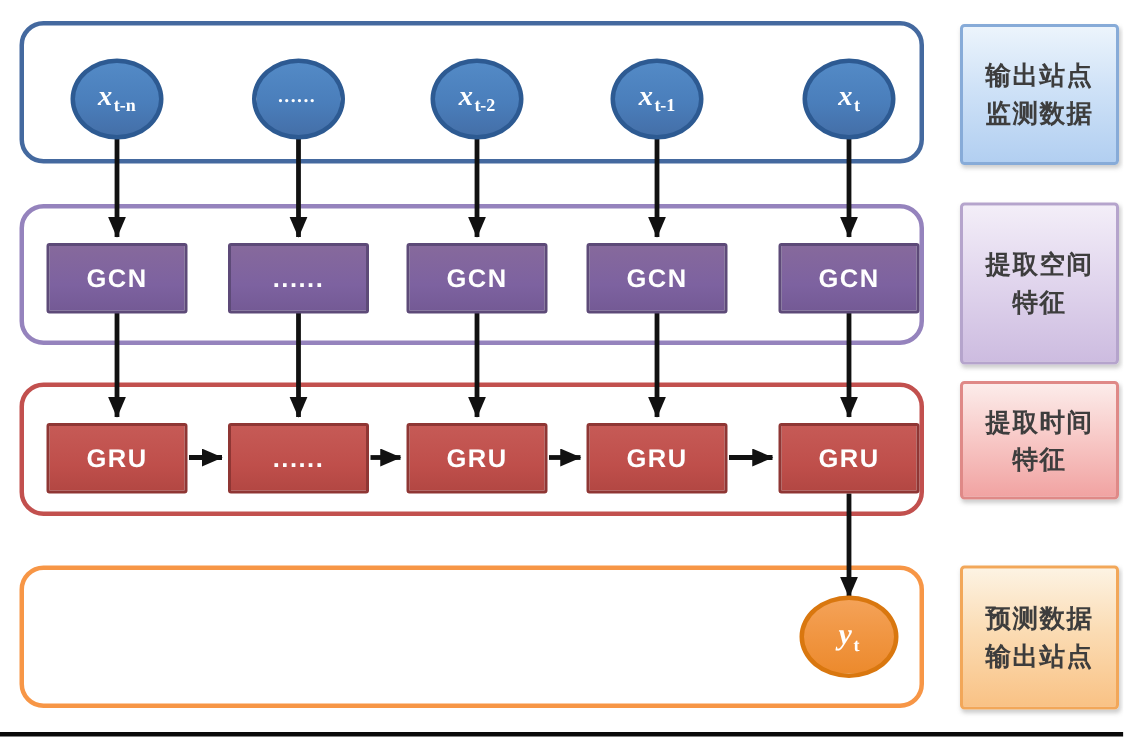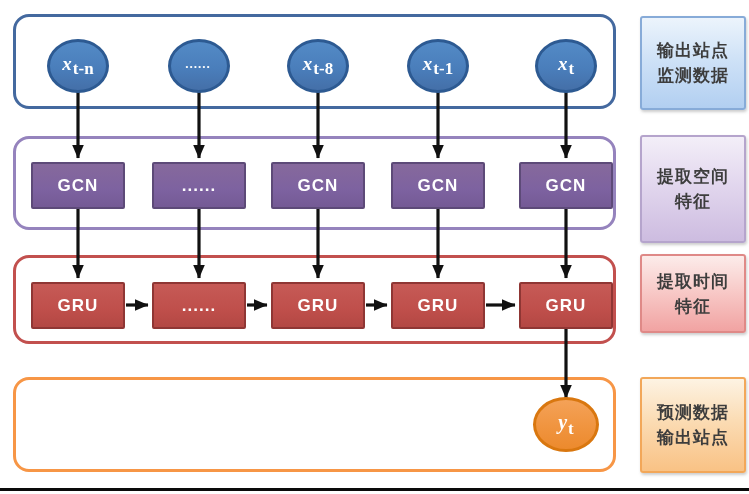--- a/index.html
+++ b/index.html
@@ -55,21 +55,21 @@
     border-radius: 50%;
     background: linear-gradient(180deg, #538ac6 0%, #4a7ebb 55%, #446fa8 100%);
     border: 3px solid #2d5a92;
     top: 39px;
     font-family: "Liberation Serif", "DejaVu Serif", serif;
     font-style: italic;
     font-weight: bold;
     font-size: 19px;
   }
   .ellipse sub, .out-ellipse sub {
-    font-size: 17px;
+    font-size: 12px;
     font-style: normal;
     margin-left: 1px;
   }
   .el-c0 { left: 47px; }
   .el-c1 { left: 168px; font-size: 13px; letter-spacing: 1px; }
   .el-c2 { left: 287px; }
   .el-c3 { left: 407px; }
   .el-c4 { left: 535px; }
 
   .rect {
@@ -201,21 +201,21 @@
     </g>
   </svg>
 
   <div class="node ellipse el-c0">
     <span><span>x</span><sub>t-n</sub></span>
   </div>
   <div class="node ellipse el-c1">
     <span><span>......</span><sub></sub></span>
   </div>
   <div class="node ellipse el-c2">
-    <span><span>x</span><sub>t-8</sub></span>
+    <span><span>x</span><sub>t-2</sub></span>
   </div>
   <div class="node ellipse el-c3">
     <span><span>x</span><sub>t-1</sub></span>
   </div>
   <div class="node ellipse el-c4">
     <span><span>x</span><sub>t</sub></span>
   </div>
 
   <div class="node rect gcn bx-c0">
     <span>GCN</span>

